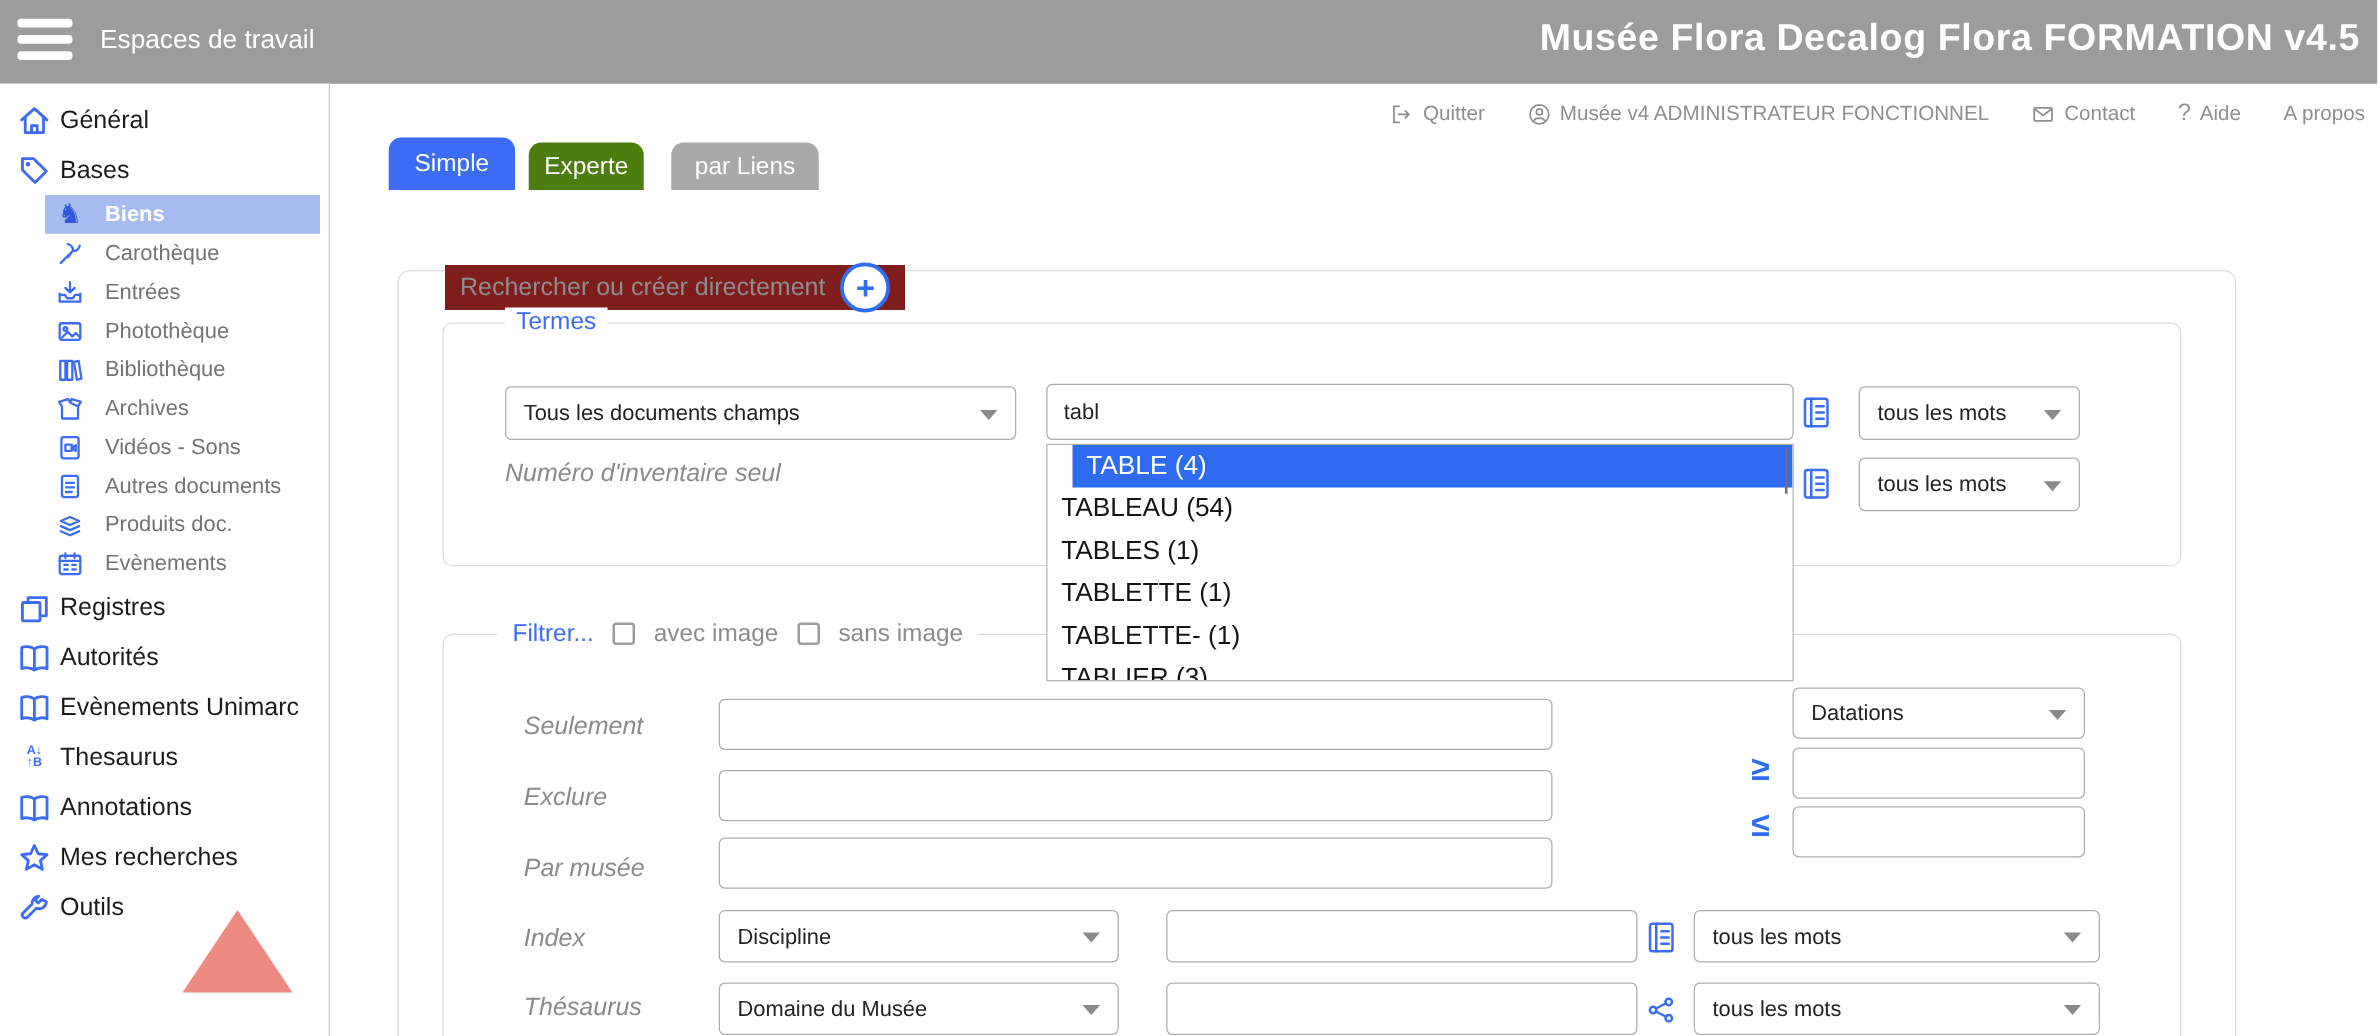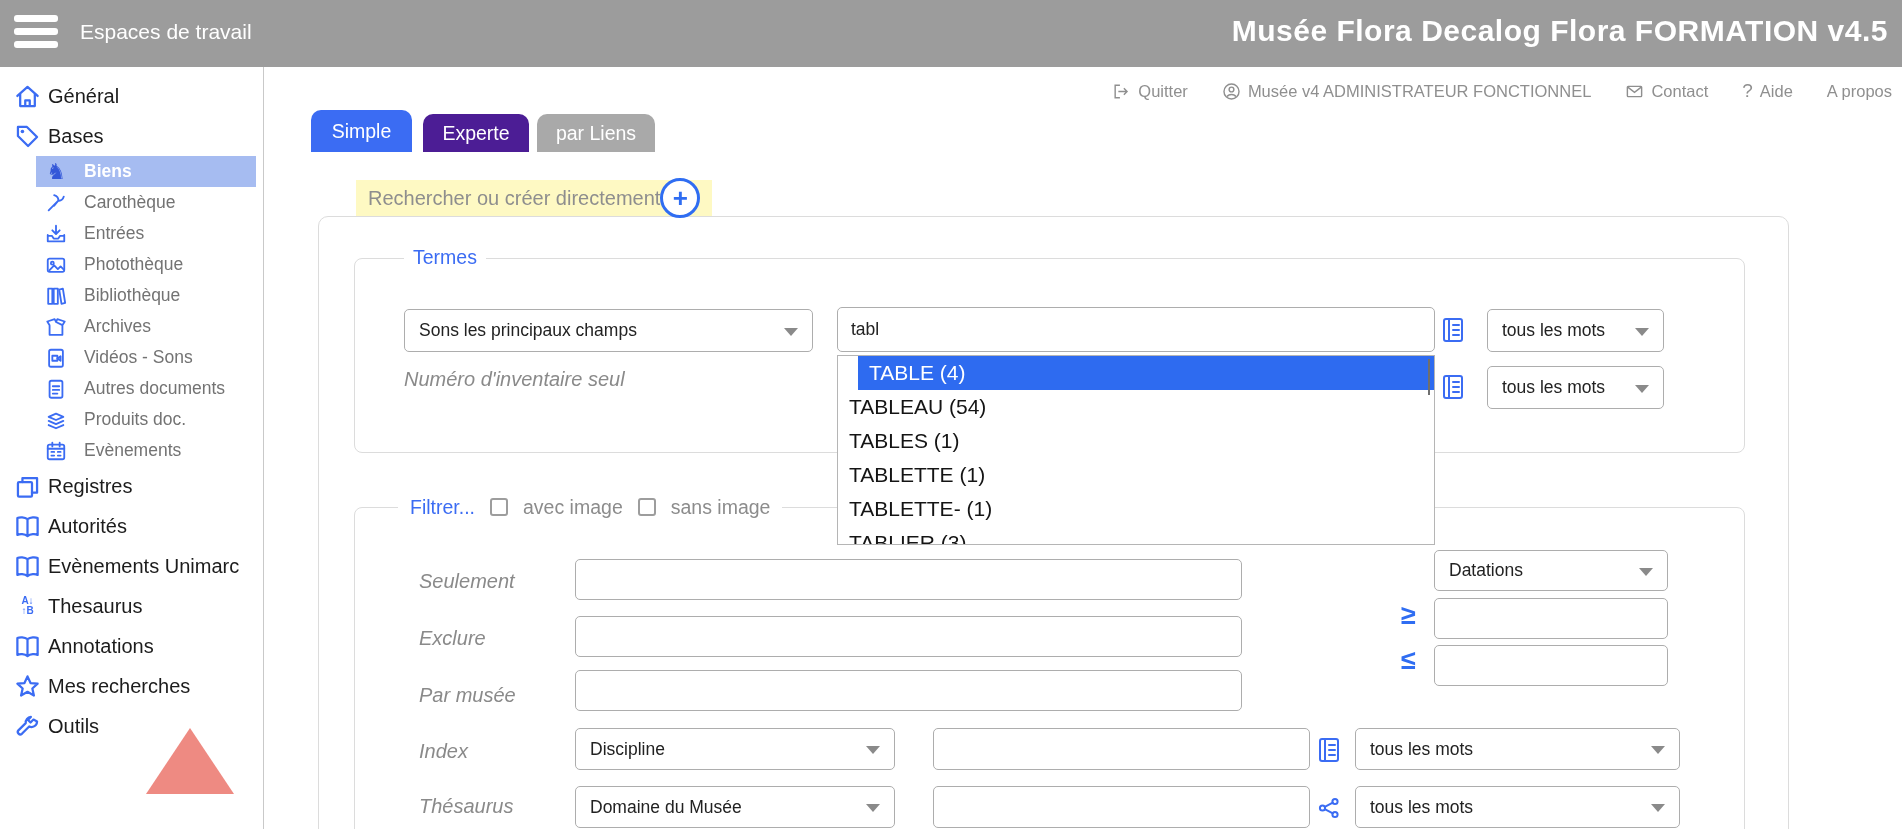--- a/index.html
+++ b/index.html
@@ -30,29 +30,29 @@
   .side-child.active{background:#a6bcf1;color:#fff;font-weight:bold;}
   .sic svg{stroke:#3b6cf3;fill:none;stroke-width:2;stroke-linecap:round;stroke-linejoin:round;width:100%;height:100%;}
   .knight{font-family:"DejaVu Sans",sans-serif;font-size:22px;color:#3357d8;line-height:1;}
   .thes-ic{font-size:10px;font-weight:bold;color:#3b6cf3;line-height:1.05;letter-spacing:0;}
   #side-triangle{position:absolute;left:146px;top:728px;width:0;height:0;
        border-left:44px solid transparent;border-right:44px solid transparent;border-bottom:66px solid #ee8a82;}
   
   .tab{position:absolute;color:#fff;font-size:19.5px;display:flex;align-items:center;justify-content:center;
        border-radius:10px 10px 0 0;cursor:pointer;}
   #tab-simple{left:311px;top:110px;width:101px;height:42px;background:#3b6cf3;z-index:2;}
-  #tab-experte{left:423px;top:114px;width:106px;height:38px;background:#4c1d95;}
+  #tab-experte{left:423px;top:114px;width:92px;height:38px;background:#4d7c0f;}
   #tab-liens{left:537px;top:114px;width:118px;height:38px;background:#a9a9a9;}
   
   .fieldset{position:absolute;border:1px solid #dcdcdc;background:transparent;}
   #fs-outer{left:318px;top:216px;width:1469px;height:700px;border-radius:10px;}
   #fs-termes{left:354px;top:258px;width:1389px;height:193px;border-radius:8px;}
   #fs-filtrer{left:354px;top:507px;width:1389px;height:400px;border-radius:8px;}
-  #legend-outer{position:absolute;left:356px;top:180px;height:36px;display:flex;align-items:center;gap:0;
-       background:#fef9c3;padding:0 12px;color:#8e8e8e;font-size:20px;z-index:3;}
+  #legend-outer{position:absolute;left:356px;top:212px;height:36px;display:flex;align-items:center;gap:12px;
+       background:#7f1d1d;padding:0 12px;color:#8e8e8e;font-size:20px;z-index:3;}
   #add-btn{width:34px;height:34px;border-radius:50%;border:3px solid #2f6df2;background:#fff;color:#2f6df2;
        display:flex;align-items:center;justify-content:center;font-size:26px;font-weight:bold;line-height:1;cursor:pointer;}
   #legend-termes{position:absolute;left:404px;top:246px;background:#fff;padding:0 9px;color:#3b6cf3;font-size:19.5px;z-index:3;}
   #legend-filtrer{position:absolute;left:398px;top:493px;height:28px;display:flex;align-items:center;gap:15px;
        background:#fff;padding:0 12px;font-size:19.5px;z-index:3;}
   #legend-filtrer .fl{color:#3b6cf3;}
   .cbx{width:18px;height:18px;border:2px solid #9d9d9d;border-radius:3px;background:#fff;box-sizing:border-box;cursor:pointer;}
   .cbl{color:#8c8c8c;}
   
   .sel{position:absolute;border:1px solid #adadad;border-radius:5px;background:#fff;display:flex;align-items:center;
@@ -330,21 +330,21 @@
   <div class="fieldset" id="fs-outer"></div>
   <div id="legend-outer">
     <span>Rechercher ou créer directement</span>
     <span id="add-btn">+</span>
   </div>
 
   <div class="fieldset" id="fs-termes"></div>
   <div id="legend-termes">Termes</div>
 
   <div class="sel" id="sel-fields">
-    <span>Sons les principaux champs</span>
+    <span>Tous les documents champs</span>
     <span class="caret"></span>
   </div>
   <input class="itxt" id="inp-term" type="text" value="tabl" style="">
   <span class="blue-ic" id="bookicon-1">
     <svg viewBox="0 0 24 26">
         <rect x="3" y="2" width="18" height="22" rx="2"></rect>
         <path d="M8 2 v22 M12 8 h6 M12 13 h6 M12 18 h6"></path>
       </svg>
   </span>
   <div class="sel" id="sel-match1">

